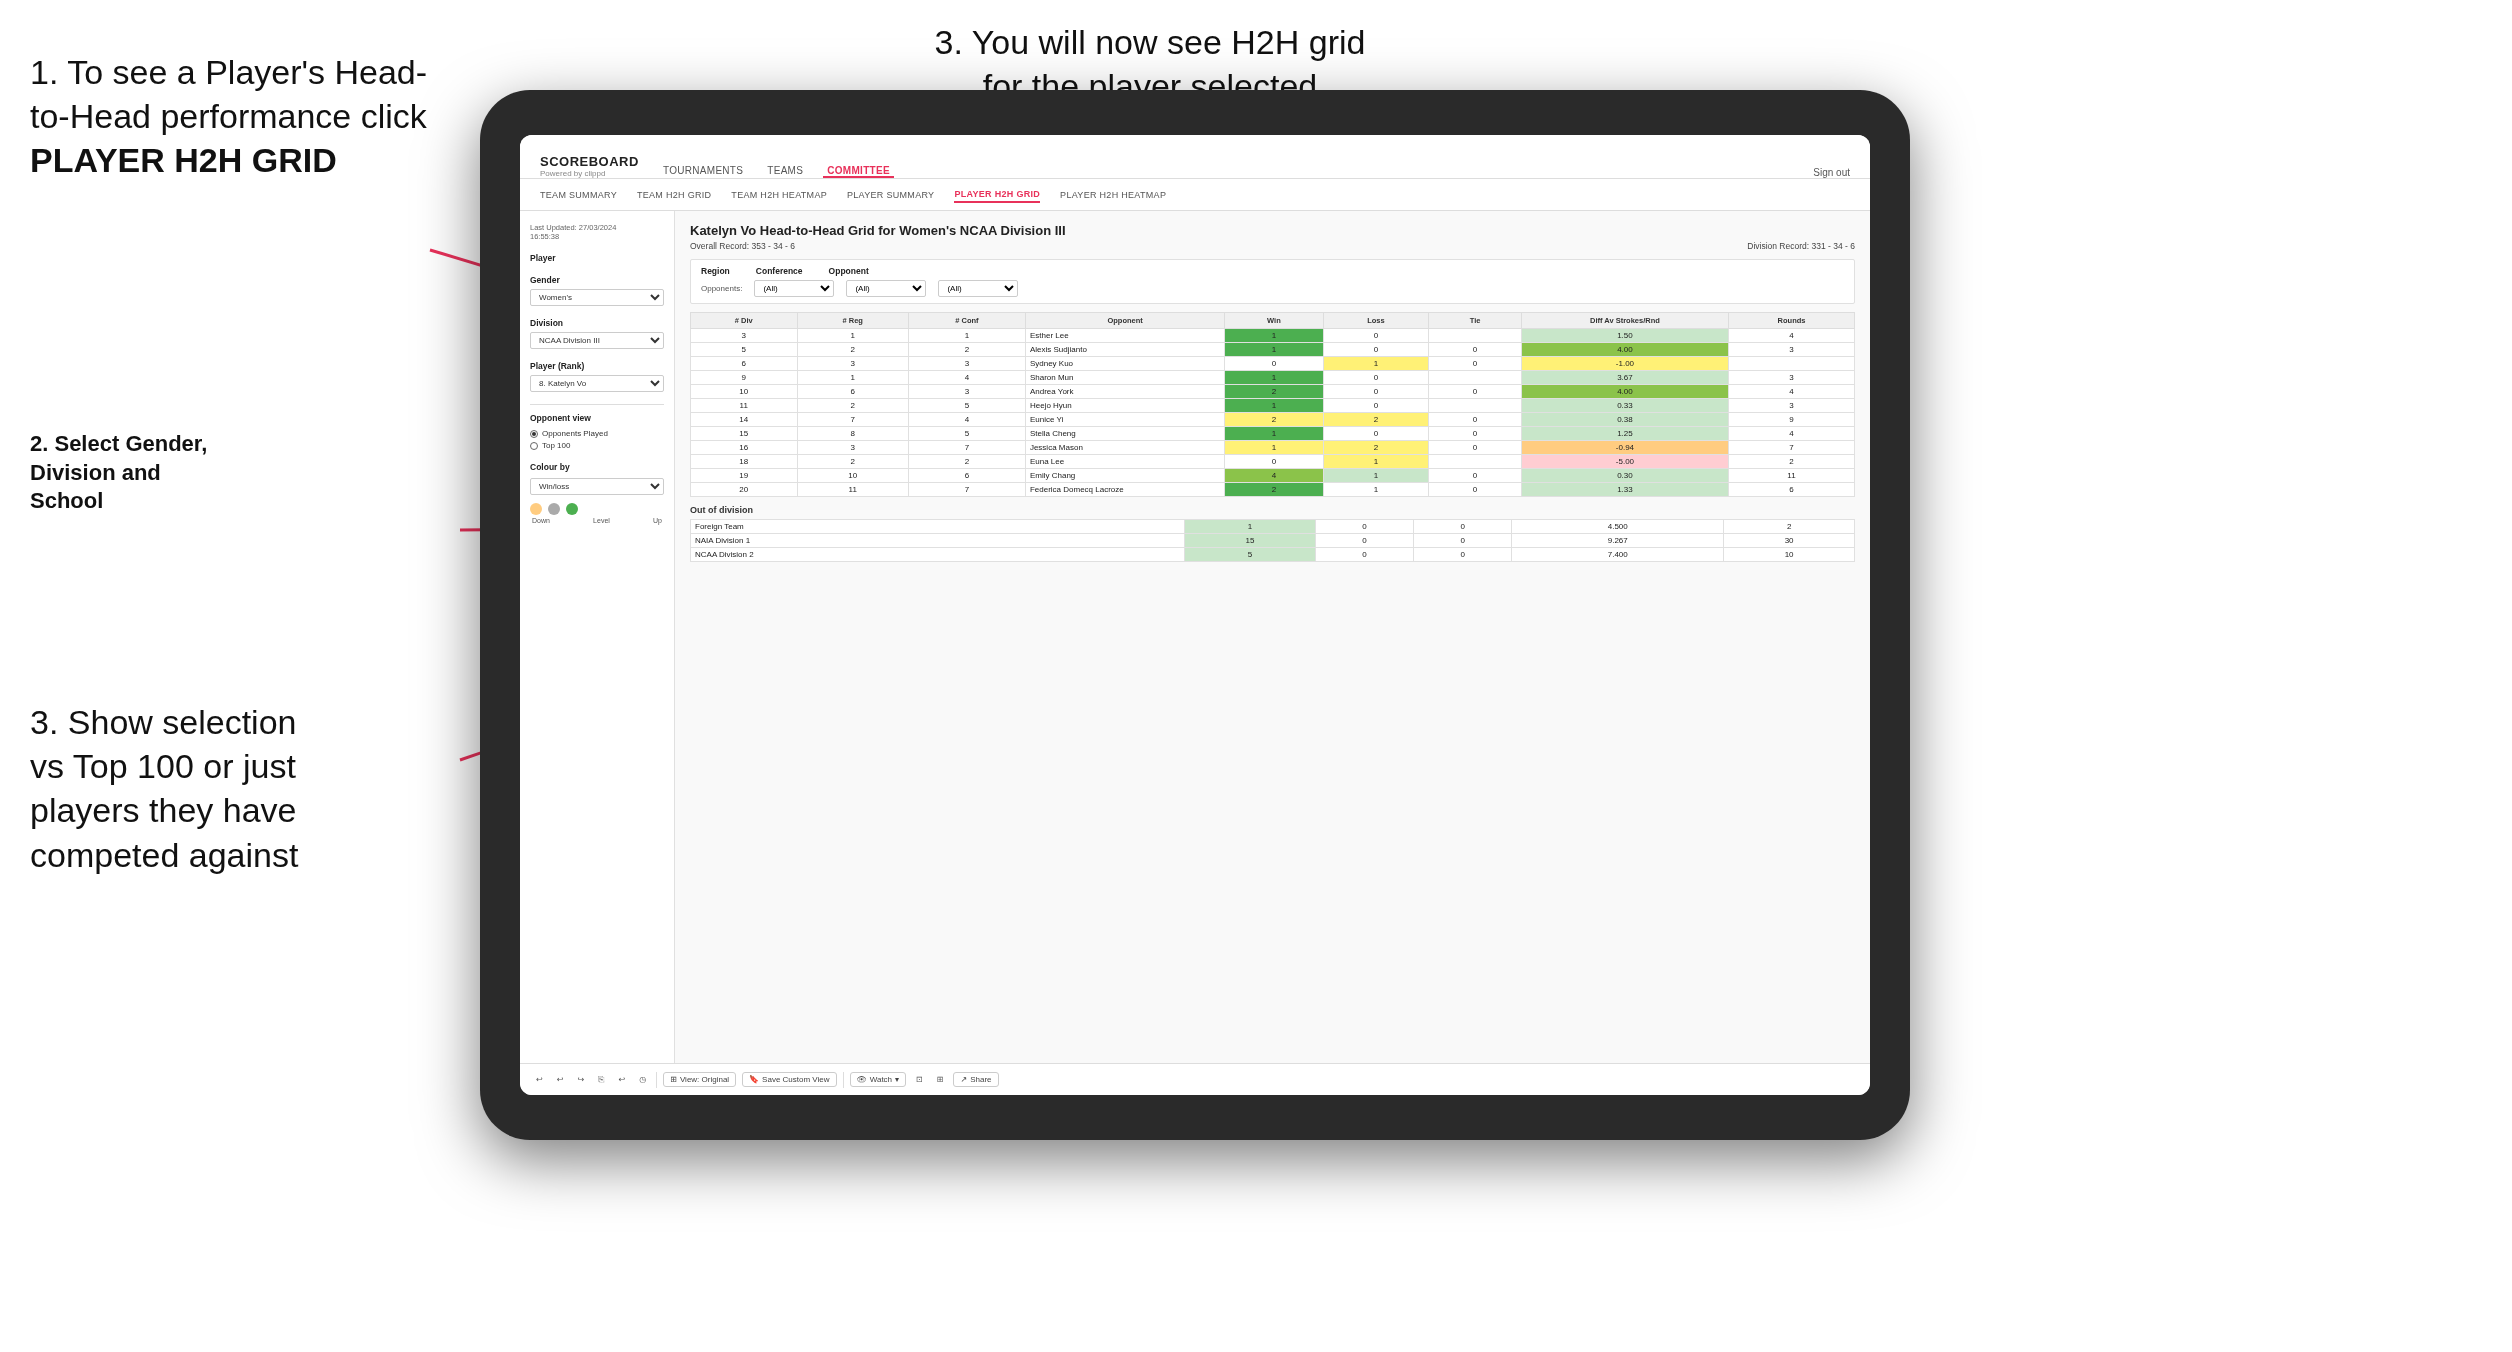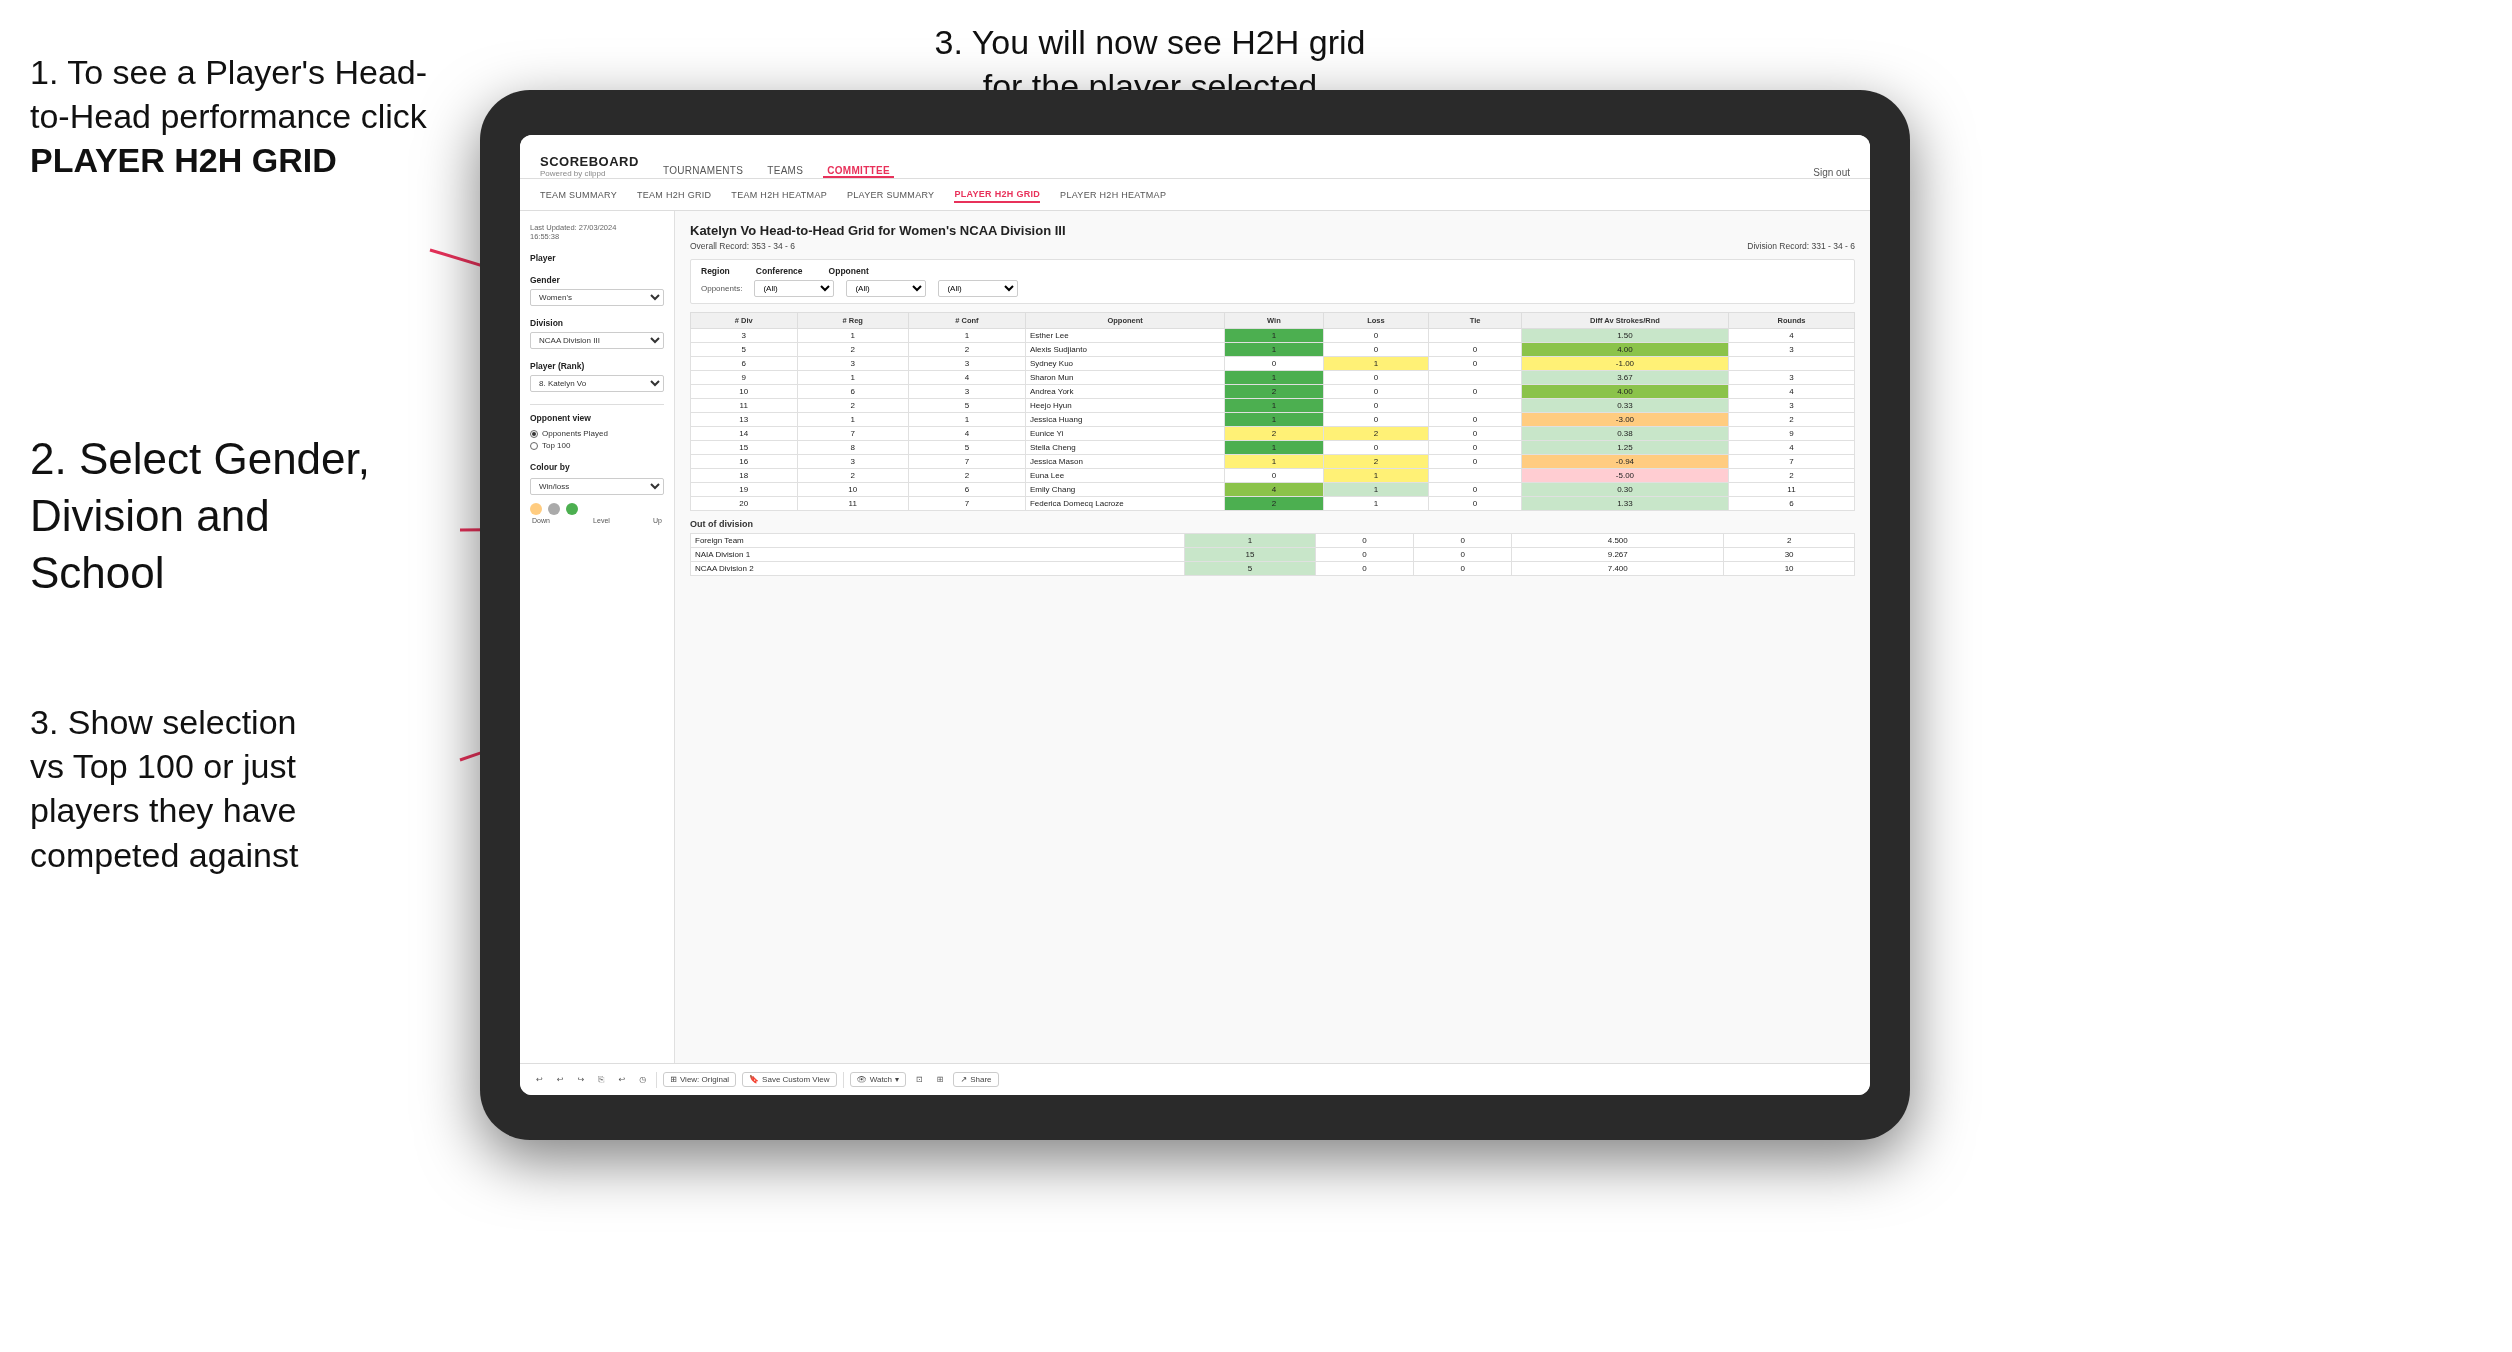--- a/index.html
+++ b/index.html
@@ -343,23 +343,24 @@
       line-height: 1.3;
       color: #111;
     }
     .instr-2 {
       position: absolute;
       top: 430px;
       left: 30px;
       width: 380px;
     }
     .instr-2 p {
-      font-size: 44px;
+      font-size: 22px;
       line-height: 1.3;
       color: #111;
+      font-weight: bold;
     }
     .instr-3-bottom {
       position: absolute;
       top: 700px;
       left: 30px;
       width: 420px;
     }
     .instr-3-bottom p {
       font-size: 34px;
       line-height: 1.3;
@@ -649,31 +650,20 @@
               <tr>
                 <td>11</td>
                 <td>2</td>
                 <td>5</td>
                 <td style="text-align: left;">Heejo Hyun</td>
                 <td style="background: rgb(76, 175, 80);">1</td>
                 <td style="background: rgb(255, 255, 255);">0</td>
                 <td style="background: rgb(255, 255, 255);"></td>
                 <td style="background: rgb(200, 230, 201);">0.33</td>
                 <td>3</td>
-              </tr>
-              <tr>
-                <td>13</td>
-                <td>1</td>
-                <td>1</td>
-                <td style="text-align: left;">Jessica Huang</td>
-                <td style="background: rgb(76, 175, 80);">1</td>
-                <td style="background: rgb(255, 255, 255);">0</td>
-                <td style="background: rgb(255, 255, 255);">0</td>
-                <td style="background: rgb(255, 204, 128);">-3.00</td>
-                <td>2</td>
               </tr>
               <tr>
                 <td>14</td>
                 <td>7</td>
                 <td>4</td>
                 <td style="text-align: left;">Eunice Yi</td>
                 <td style="background: rgb(255, 241, 118);">2</td>
                 <td style="background: rgb(255, 241, 118);">2</td>
                 <td style="background: rgb(255, 255, 255);">0</td>
                 <td style="background: rgb(200, 230, 201);">0.38</td>

